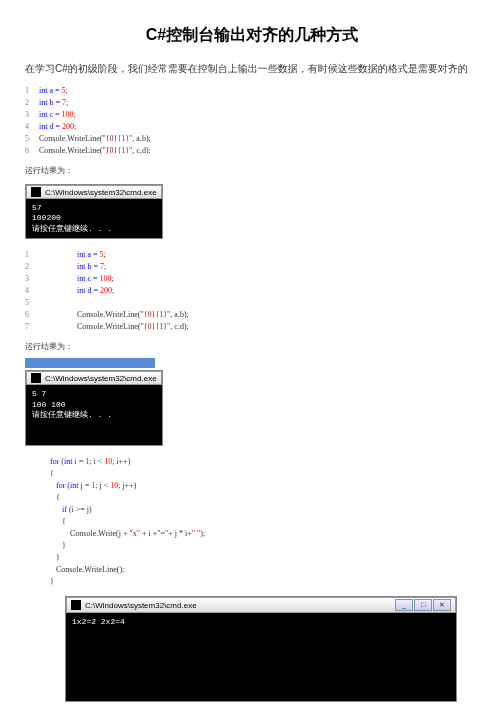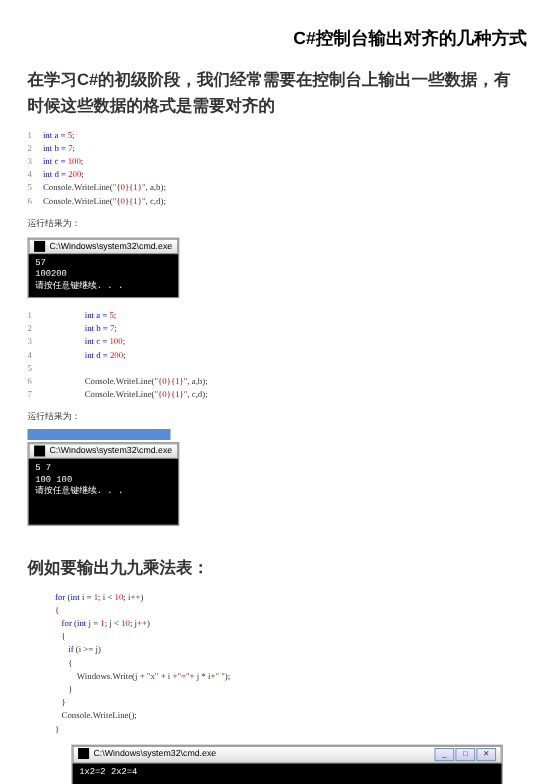--- a/index.html
+++ b/index.html
@@ -1,25 +1,25 @@
 <!DOCTYPE html>
 <html><head>
 <meta charset="utf-8">
 <style>
 body { margin:0; padding:0; background:#fff; font-family:Arial,"Microsoft YaHei",sans-serif; font-size:10px; color:#333; }
 .page { width:504px; margin:0; padding:20px 25px; box-sizing:border-box; }
-.title { text-align:right; font-size:16px; font-weight:bold; margin:5px 0 15px; color:#000; }
-.para { font-size:15px; line-height:1.6; margin:8px 0; color:#333;font-weight:bold; }
+.title { text-align:center; font-size:16px; font-weight:bold; margin:5px 0 15px; color:#000; }
+.para { font-size:10px; line-height:1.6; margin:8px 0; color:#333; }
 .codeblock { font-family:Liberation Serif, serif; font-size:8px; line-height:1.5; margin:8px 0; white-space:pre; }
 .ln { display:inline-block; width:12px; color:#888; text-align:left; }
 .kw { color:#0000ff; }
 .num { color:#ff0000; }
 .str { color:#a31515; }
 .result { font-size:8px; margin:6px 0; color:#333; }
-.cmd-titlebar { background:linear-gradient(#fff,#ddd); color:#000; font-size:8px; padding:1px 4px; border:1px solid #999; display:flex; }
+.cmd-titlebar { background:linear-gradient(#fff,#ddd); color:#000; font-size:8px; padding:1px 4px; border:1px solid #999; display:flex; align-items:center; }
 .cmd-titlebar .icon { width:10px;height:10px;background:#000;margin-right:4px;display:inline-block; }
 .cmd-wrap { border:1px solid #888; display:inline-block; margin:2px 0; }
 .cmd-wrap.full { display:block; width:390px; }
 .cmd-body { background:#000; color:#fff; padding:4px 6px; min-width:110px; font-family:Liberation Mono, monospace; font-size:8px; line-height:1.3; }
 .cmd-body.wide { min-width:376px; min-height:80px; }
 .indent1 { padding-left:40px; }
 .blueimg { background:#5b8dd6; height:10px; width:130px; margin-bottom:0; }
 .winbtns { margin-left:auto; display:flex; gap:1px; }
 .winbtn { width:16px; height:10px; background:linear-gradient(#eef,#cce); border:1px solid #79a; font-size:7px; text-align:center; line-height:10px; color:#333; }
 </style>
@@ -69,29 +69,28 @@
         <span>C:\Windows\system32\cmd.exe</span>
       </div>
     <div class="cmd-body">
       <div>5  7</div>
       <div>100  100</div>
       <div>请按任意键继续. . .</div>
       <br><br>
     </div>
   </div>
 
-  <div class="para" style="margin-top:25px">例如要输出九九乘法表：</div>
 
   <div class="codeblock" style="padding-left:25px"><span class="kw">for</span><span> (</span><span class="kw">int</span><span> i = </span><span class="num">1</span><span>; i &lt; </span><span class="num">10</span><span>; i++)</span>
 <span>{</span>
    <span class="kw">for</span><span> (</span><span class="kw">int</span><span> j = </span><span class="num">1</span><span>; j &lt; </span><span class="num">10</span><span>; j++)</span>
    <span>{</span>
       <span class="kw">if</span><span> (i &gt;= j)</span>
       <span>{</span>
-          <span>Windows.Write(j + </span><span class="str">"x"</span><span> + i +</span><span class="str">"="</span><span>+ j * i+</span><span class="str">" "</span><span>);</span>
+          <span>Console.Write(j + </span><span class="str">"x"</span><span> + i +</span><span class="str">"="</span><span>+ j * i+</span><span class="str">" "</span><span>);</span>
       <span>}</span>
    <span>}</span>
    <span>Console.WriteLine();</span>
 <span>}</span></div>
 
   <div style="padding-left:40px">
   <div class="cmd-wrap full">
     <div class="cmd-titlebar">
           <span class="icon"></span>
           <span>C:\Windows\system32\cmd.exe</span>

